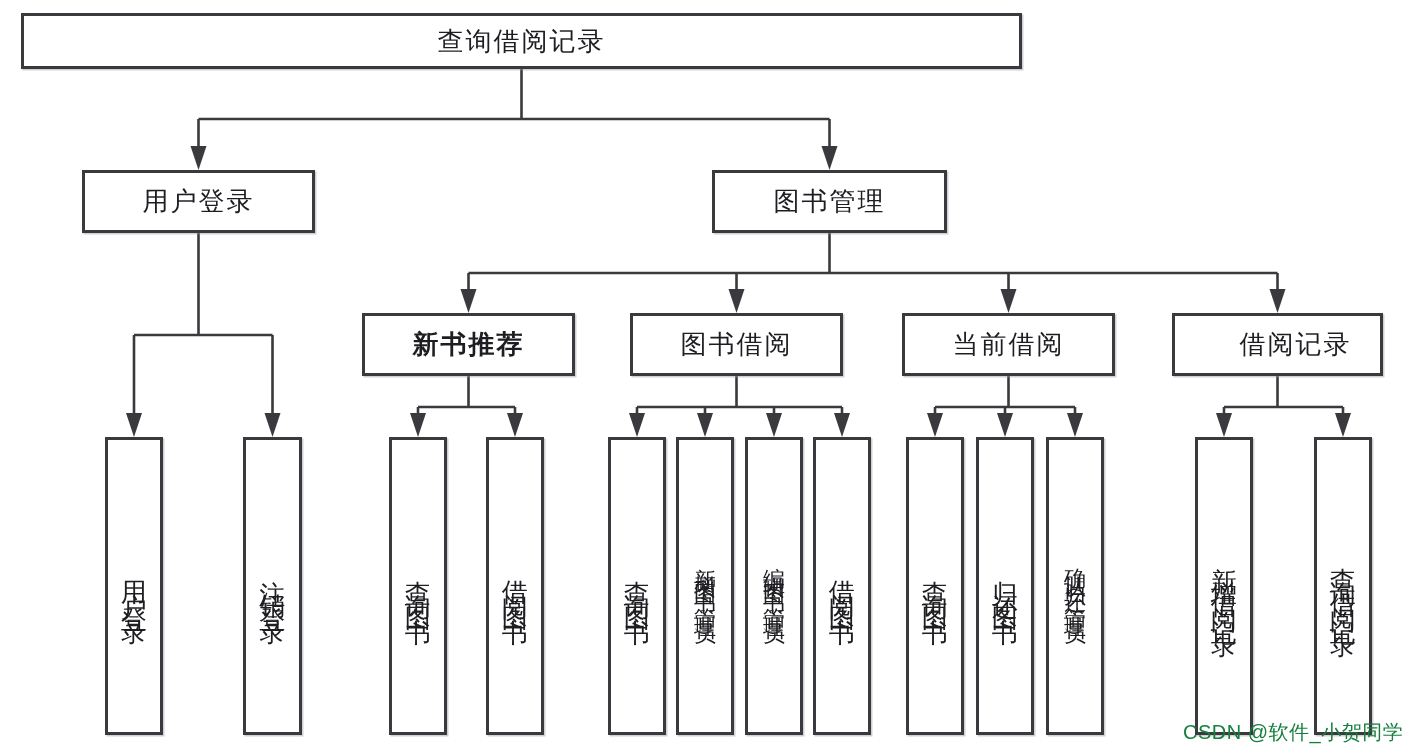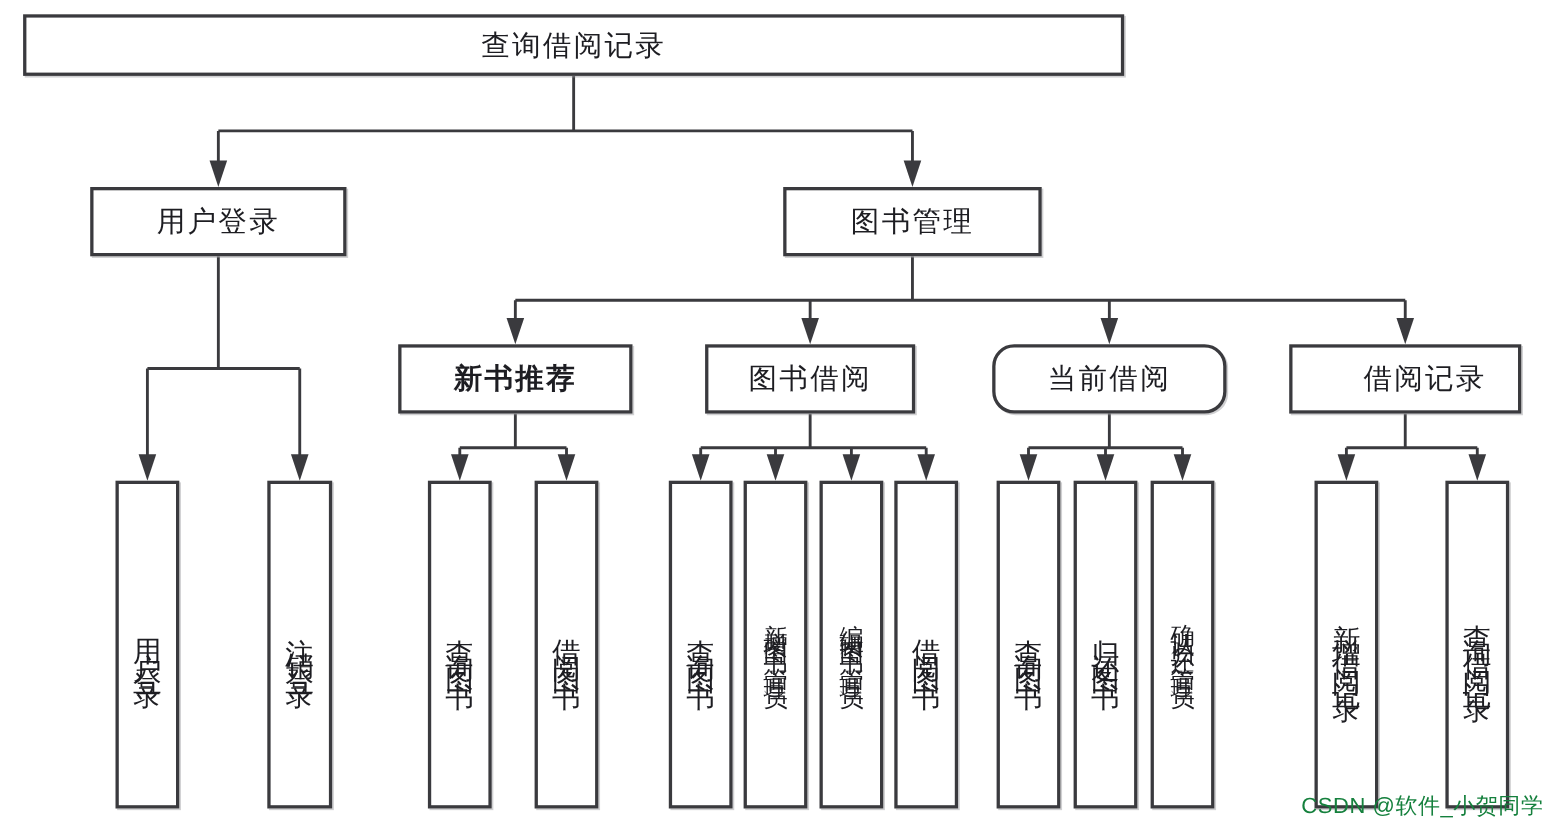--- a/index.html
+++ b/index.html
@@ -111,24 +111,24 @@
   <div class="node" style="left:82px; top:170px; width:233px; height:63px;">
     <span class="hlabel">用户登录</span>
   </div>
   <div class="node" style="left:712px; top:170px; width:235px; height:63px;">
     <span class="hlabel">图书管理</span>
   </div>
 
   <div class="node" style="left:362px; top:313px; width:213px; height:63px;font-weight:bold;">
     <span class="hlabel">新书推荐</span>
   </div>
-  <div class="node" style="left:630px; top:313px; width:191px; height:63px;margin-left:11px;">
+  <div class="node" style="left:630px; top:313px; width:213px; height:63px;">
     <span class="hlabel">图书借阅</span>
   </div>
-  <div class="node" style="left:902px; top:313px; width:213px; height:63px;border-radius:20px;">
+  <div class="node" style="left:902px; top:313px; width:213px; height:63px;">
     <span class="hlabel">当前借阅</span>
   </div>
   <div class="node" style="left:1172px; top:313px; width:211px; height:63px;padding-left:36px;">
     <span class="hlabel">借阅记录</span>
   </div>
 
   <div class="node leaf" style="left:105px; top:437px; width:58px; height:298px;">
     <span class="vtext">用户登录</span>
   </div>
   <div class="node leaf" style="left:243px; top:437px; width:59px; height:298px;">

